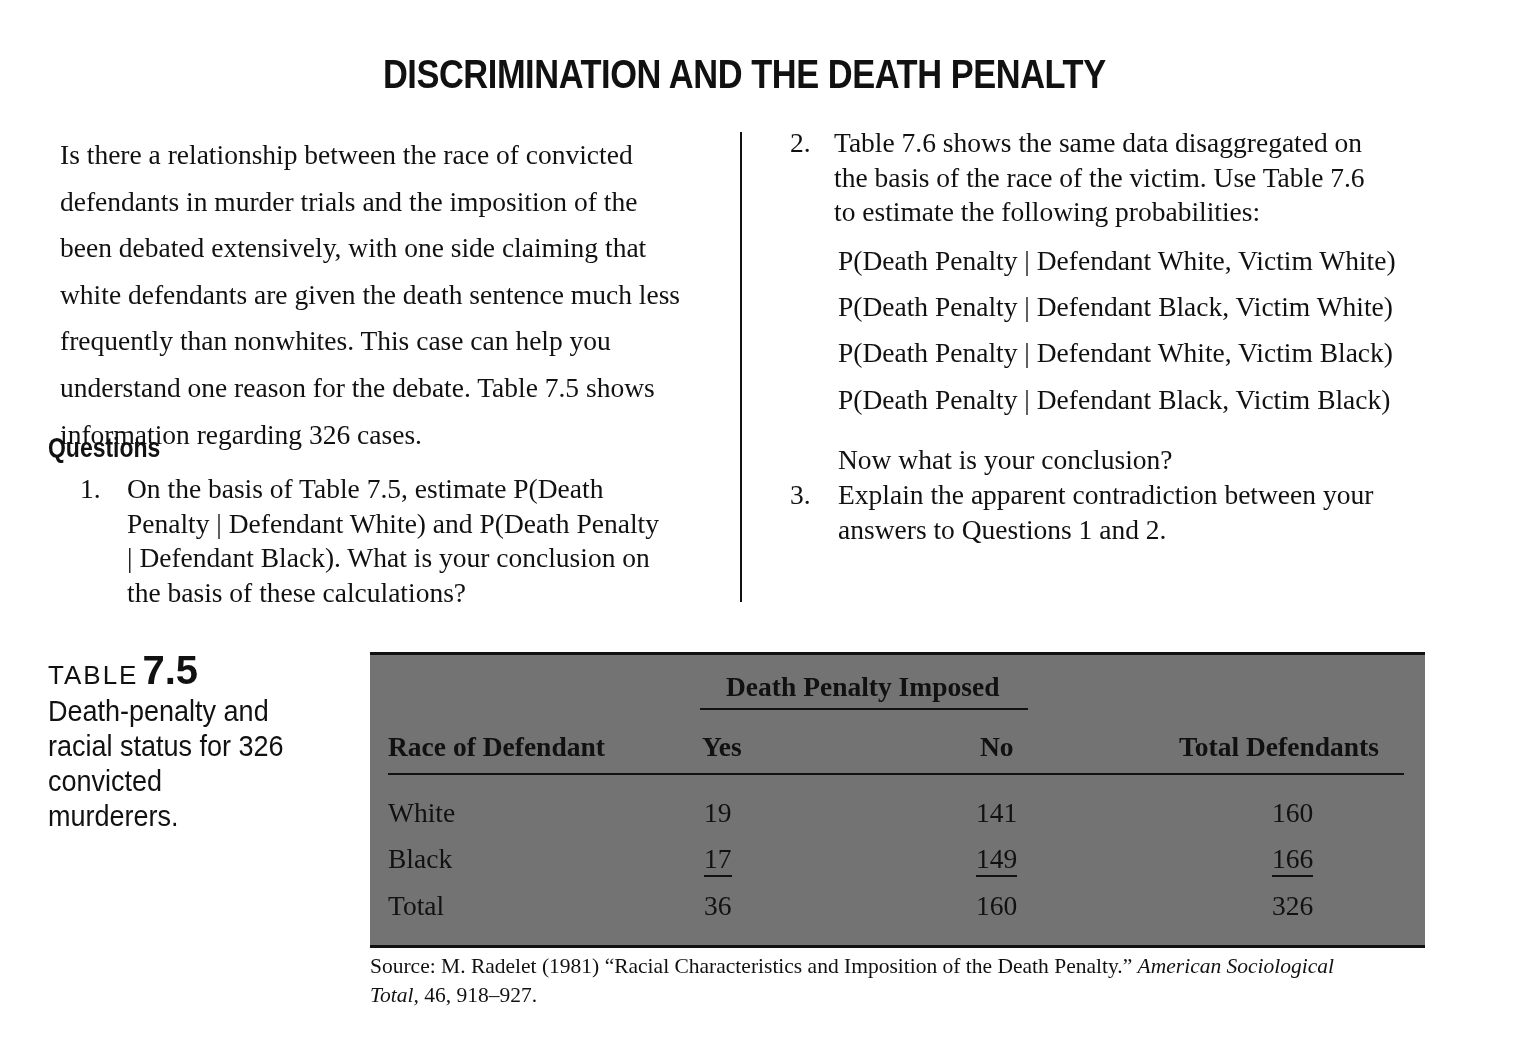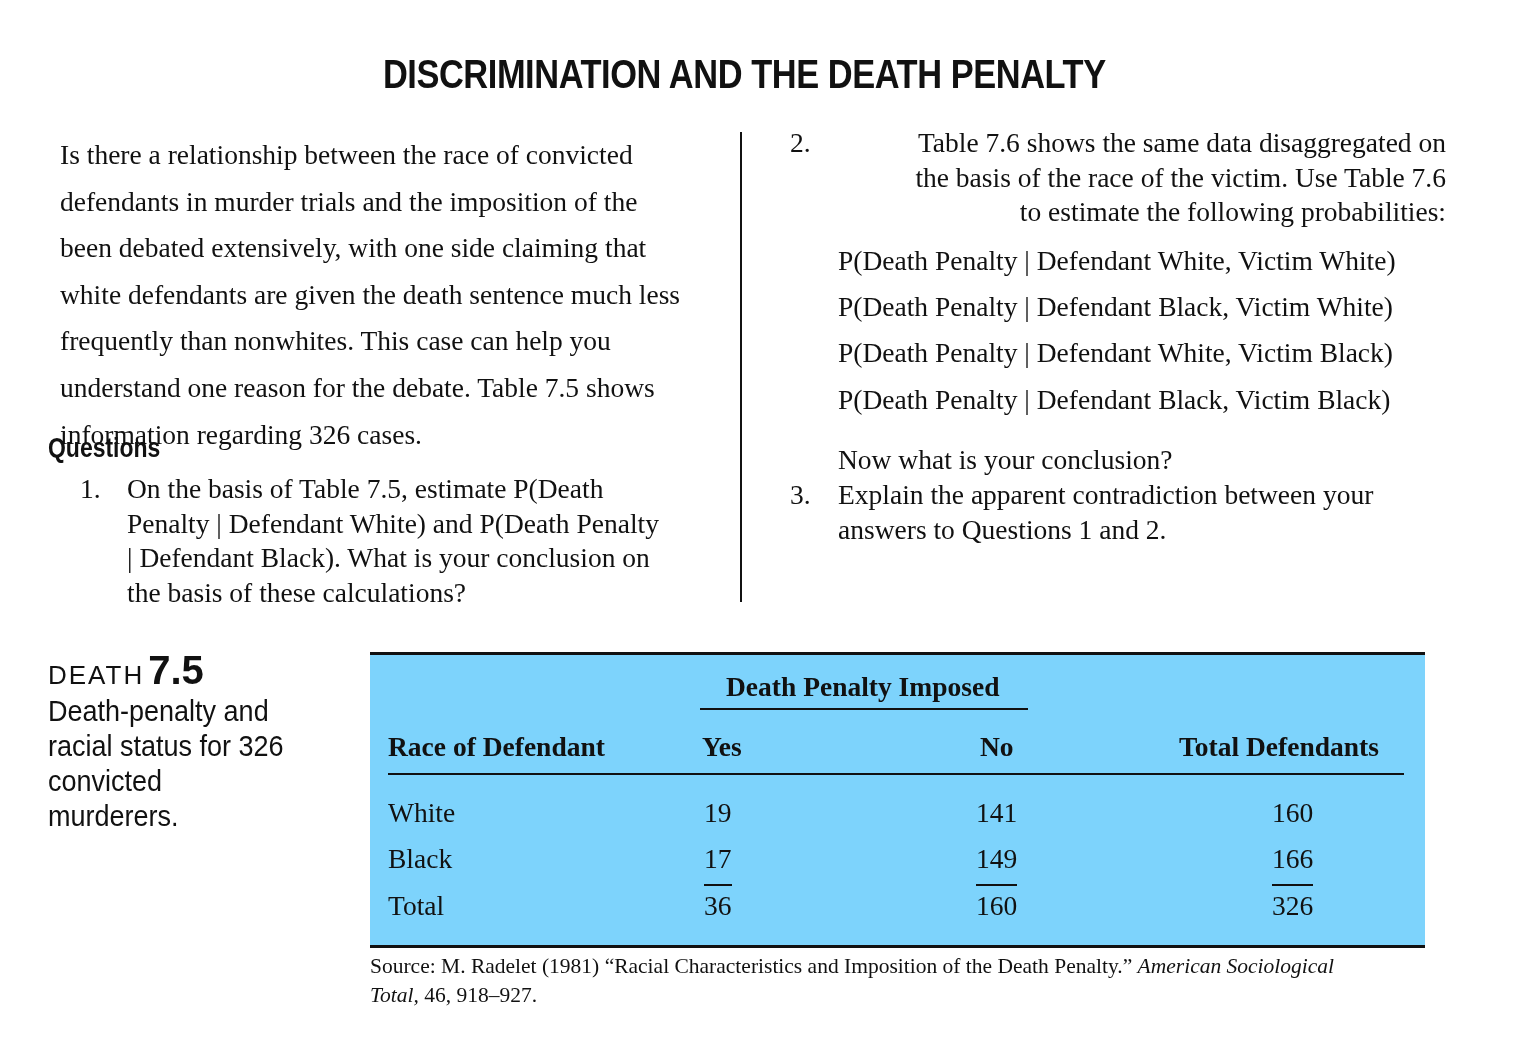--- a/index.html
+++ b/index.html
@@ -27,27 +27,27 @@
 
   .prob-line { position: absolute; left: 838px; font-family: "Liberation Serif", serif; font-size: 27.5px; }
 
   .table-caption { position: absolute; left: 48px; top: 648px; width: 300px; }
   .cap-table { font-family: "Liberation Sans", sans-serif; font-size: 26px; letter-spacing: 2px; }
   .cap-num { font-family: "Liberation Sans", sans-serif; font-weight: bold; font-size: 40px; }
   .cap-desc { font-family: "Liberation Sans", sans-serif; font-size: 30px; line-height: 35px; transform: scaleX(0.9); transform-origin: 0 0; width: 330px; }
 
   .tbl {
     position: absolute; left: 370px; top: 652px; width: 1055px; height: 290px;
-    background: #7dd3fc; border-top: 3px solid #111; border-bottom: 3px solid #111;
+    background: #737373; border-top: 3px solid #111; border-bottom: 3px solid #111;
   }
   .tbl .cell { position: absolute; font-family: "Liberation Serif", serif; font-size: 27.5px; }
   .tbl .hdr { font-weight: bold; }
   .rule { position: absolute; background: #111; }
 
-  .u { border-bottom: 2.5px solid #111; padding-bottom: 9px; }
+  .u { border-bottom: 2.5px solid #111; padding-bottom: 0; }
 
   .source {
     position: absolute; left: 370px; top: 952px; width: 1070px;
     font-family: "Liberation Serif", serif; font-size: 21.5px; line-height: 29px;
   }
   .source i { font-style: italic; }
 </style>
 </head>
 <body>
 
@@ -72,21 +72,21 @@
     <div>Penalty | Defendant White) and P(Death Penalty</div>
     <div>| Defendant Black). What is your conclusion on</div>
     <div>the basis of these calculations?</div>
   </div>
 </div>
 
 <div class="divider"></div>
 
 <div class="q-item" style="left:790px; top:126px; width:650px;">
   <span class="q-num">2.</span>
-  <div class="q-body" style="left:56px; width:600px;text-align:right;">
+  <div class="q-body" style="left:44px; width:600px;">
     <div>Table 7.6 shows the same data disaggregated on</div>
     <div>the basis of the race of the victim. Use Table 7.6</div>
     <div>to estimate the following probabilities:</div>
   </div>
 </div>
 
 <div class="prob-line" style="top:245px;">P(Death Penalty | Defendant White, Victim White)</div>
 <div class="prob-line" style="top:291px;">P(Death Penalty | Defendant Black, Victim White)</div>
 <div class="prob-line" style="top:337px;">P(Death Penalty | Defendant White, Victim Black)</div>
 <div class="prob-line" style="top:384px;">P(Death Penalty | Defendant Black, Victim Black)</div>
@@ -96,21 +96,21 @@
 <div class="q-item" style="left:790px; top:478px; width:650px;">
   <span class="q-num">3.</span>
   <div class="q-body" style="left:48px; width:600px;">
     <div>Explain the apparent contradiction between your</div>
     <div>answers to Questions 1 and 2.</div>
   </div>
 </div>
 
 <div class="table-caption">
   <div>
-    <span class="cap-table">DEATH</span>
+    <span class="cap-table">TABLE</span>
     <span class="cap-num">7.5</span>
   </div>
   <div class="cap-desc">
     <div>Death-penalty and</div>
     <div>racial status for 326</div>
     <div>convicted</div>
     <div>murderers.</div>
   </div>
 </div>
 

